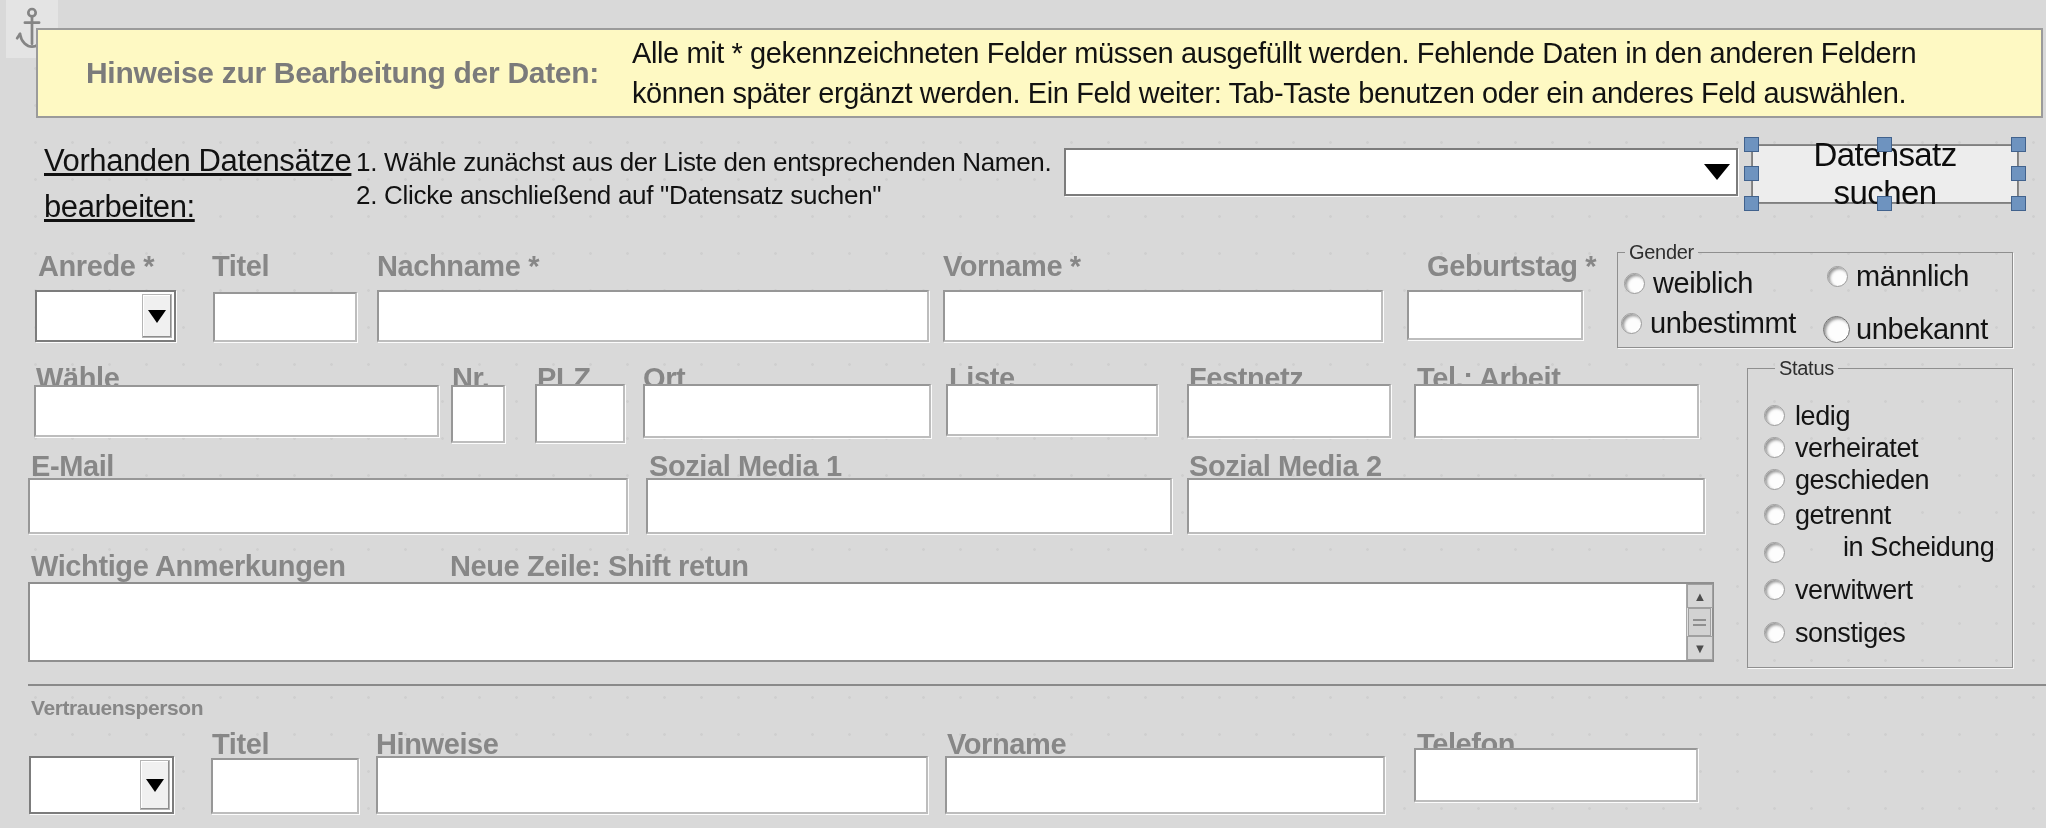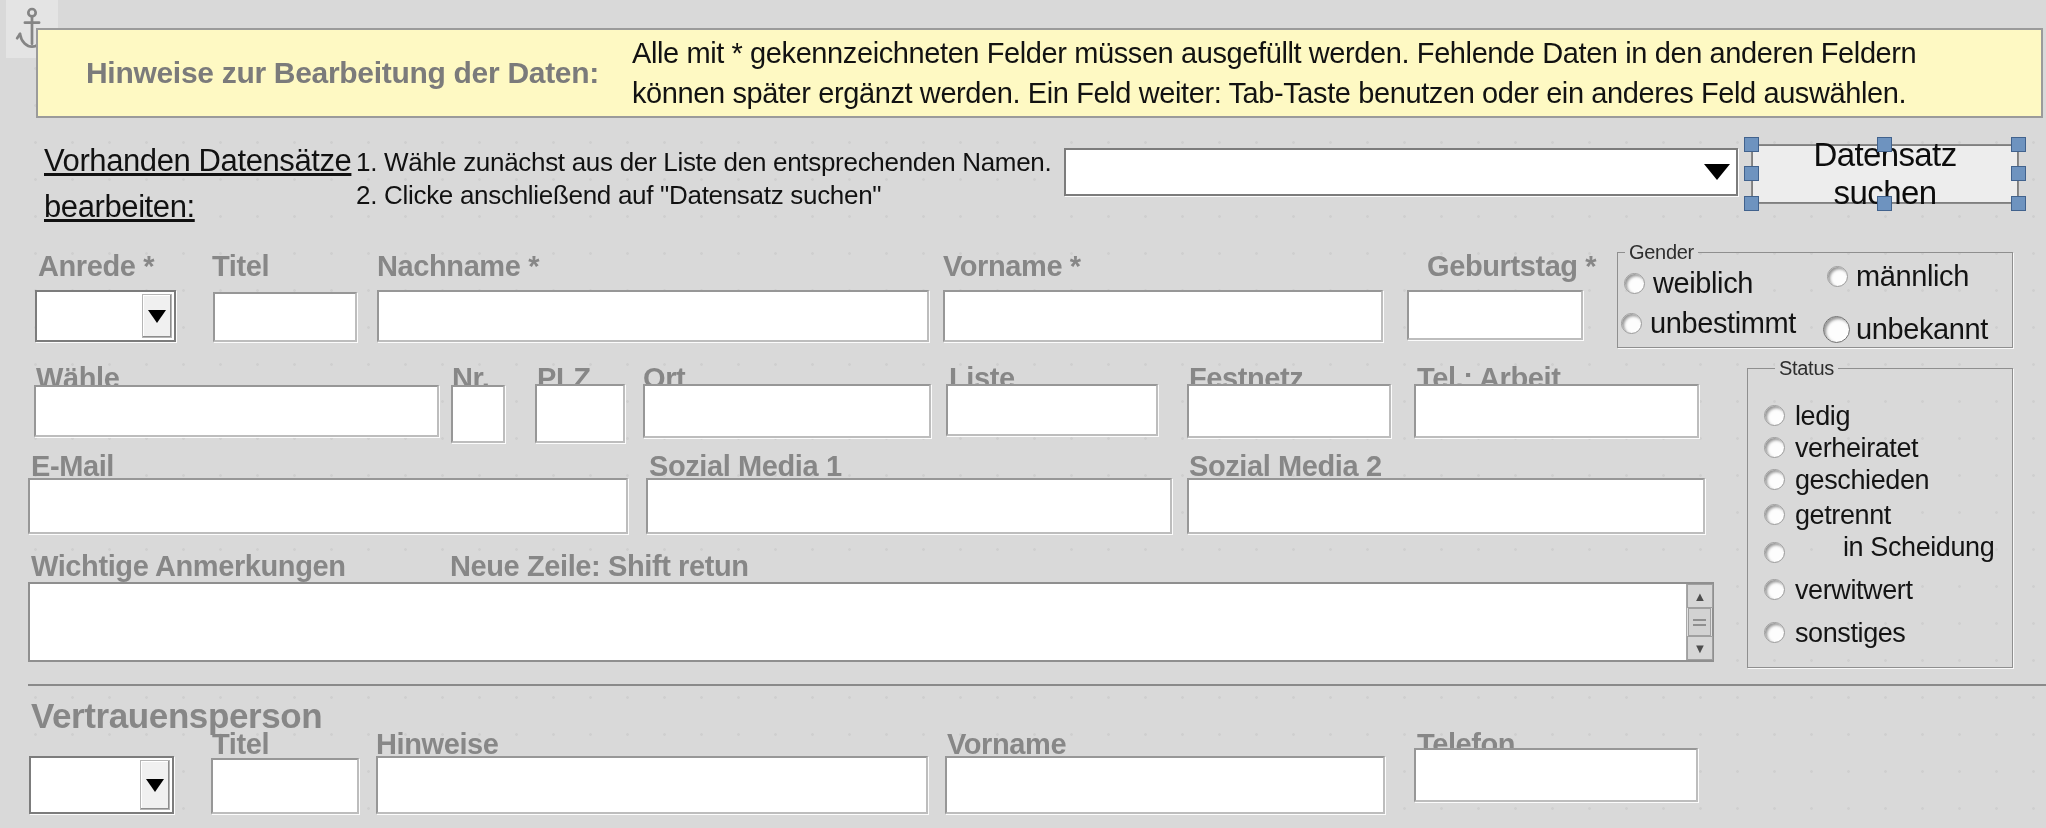--- a/index.html
+++ b/index.html
@@ -180,21 +180,21 @@
         <i></i>
         <i></i>
       </div>
     <div class="sbtn" style="bottom:0;">
         <span>▼</span>
       </div>
   </div>
 
   <div class="hbar" style="left:28px;top:684px;width:2018px;height:2px;"></div>
 
-  <div class="graylab" style="left:31px;top:696px;font-size:35px;">Vertrauensperson</div>
+  <div class="graylab" style="left:31px;top:696px;font-size:21px;">Vertrauensperson</div>
   <div class="graylab" style="left:31px;top:728px;margin-top:31px;">Anrede</div>
   <div class="graylab" style="left:212px;top:728px;">Titel</div>
   <div class="graylab" style="left:376px;top:728px;">Hinweise</div>
   <div class="graylab" style="left:947px;top:728px;">Vorname</div>
   <div class="graylab" style="left:1417px;top:728px;">Telefon</div>
 
   <div class="combo" style="left:29px;top:756px;width:145px;height:58px;">
     <div class="combo-strip">
       <span class="tri-down"></span>
     </div>

